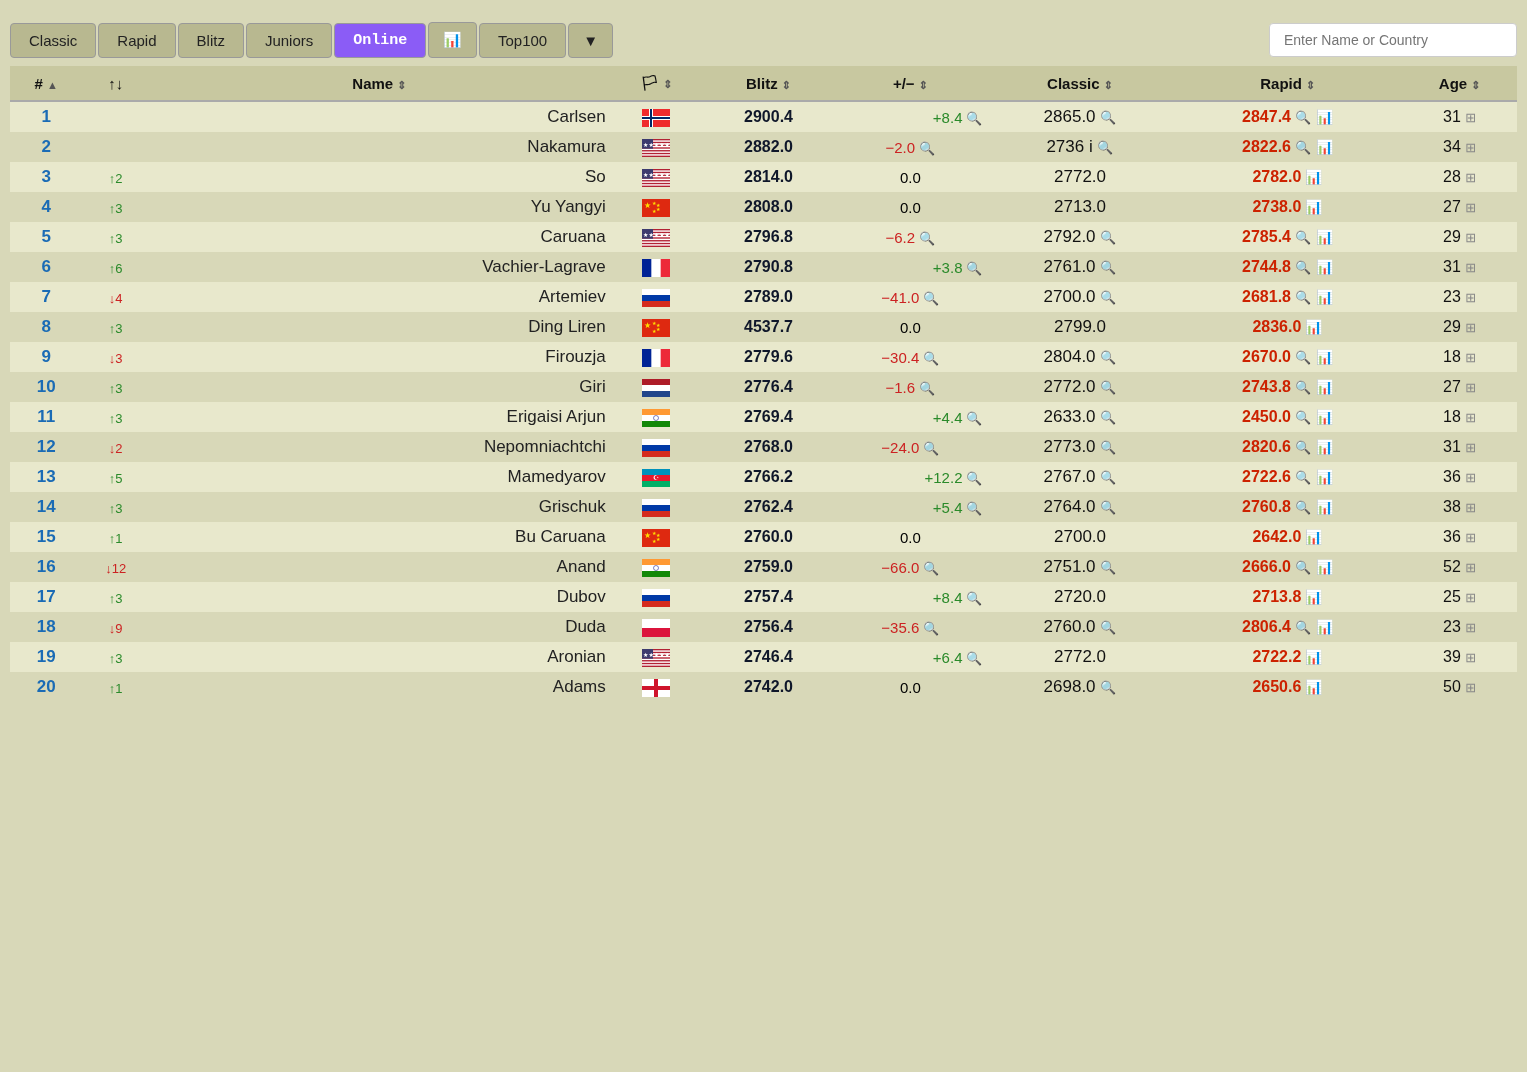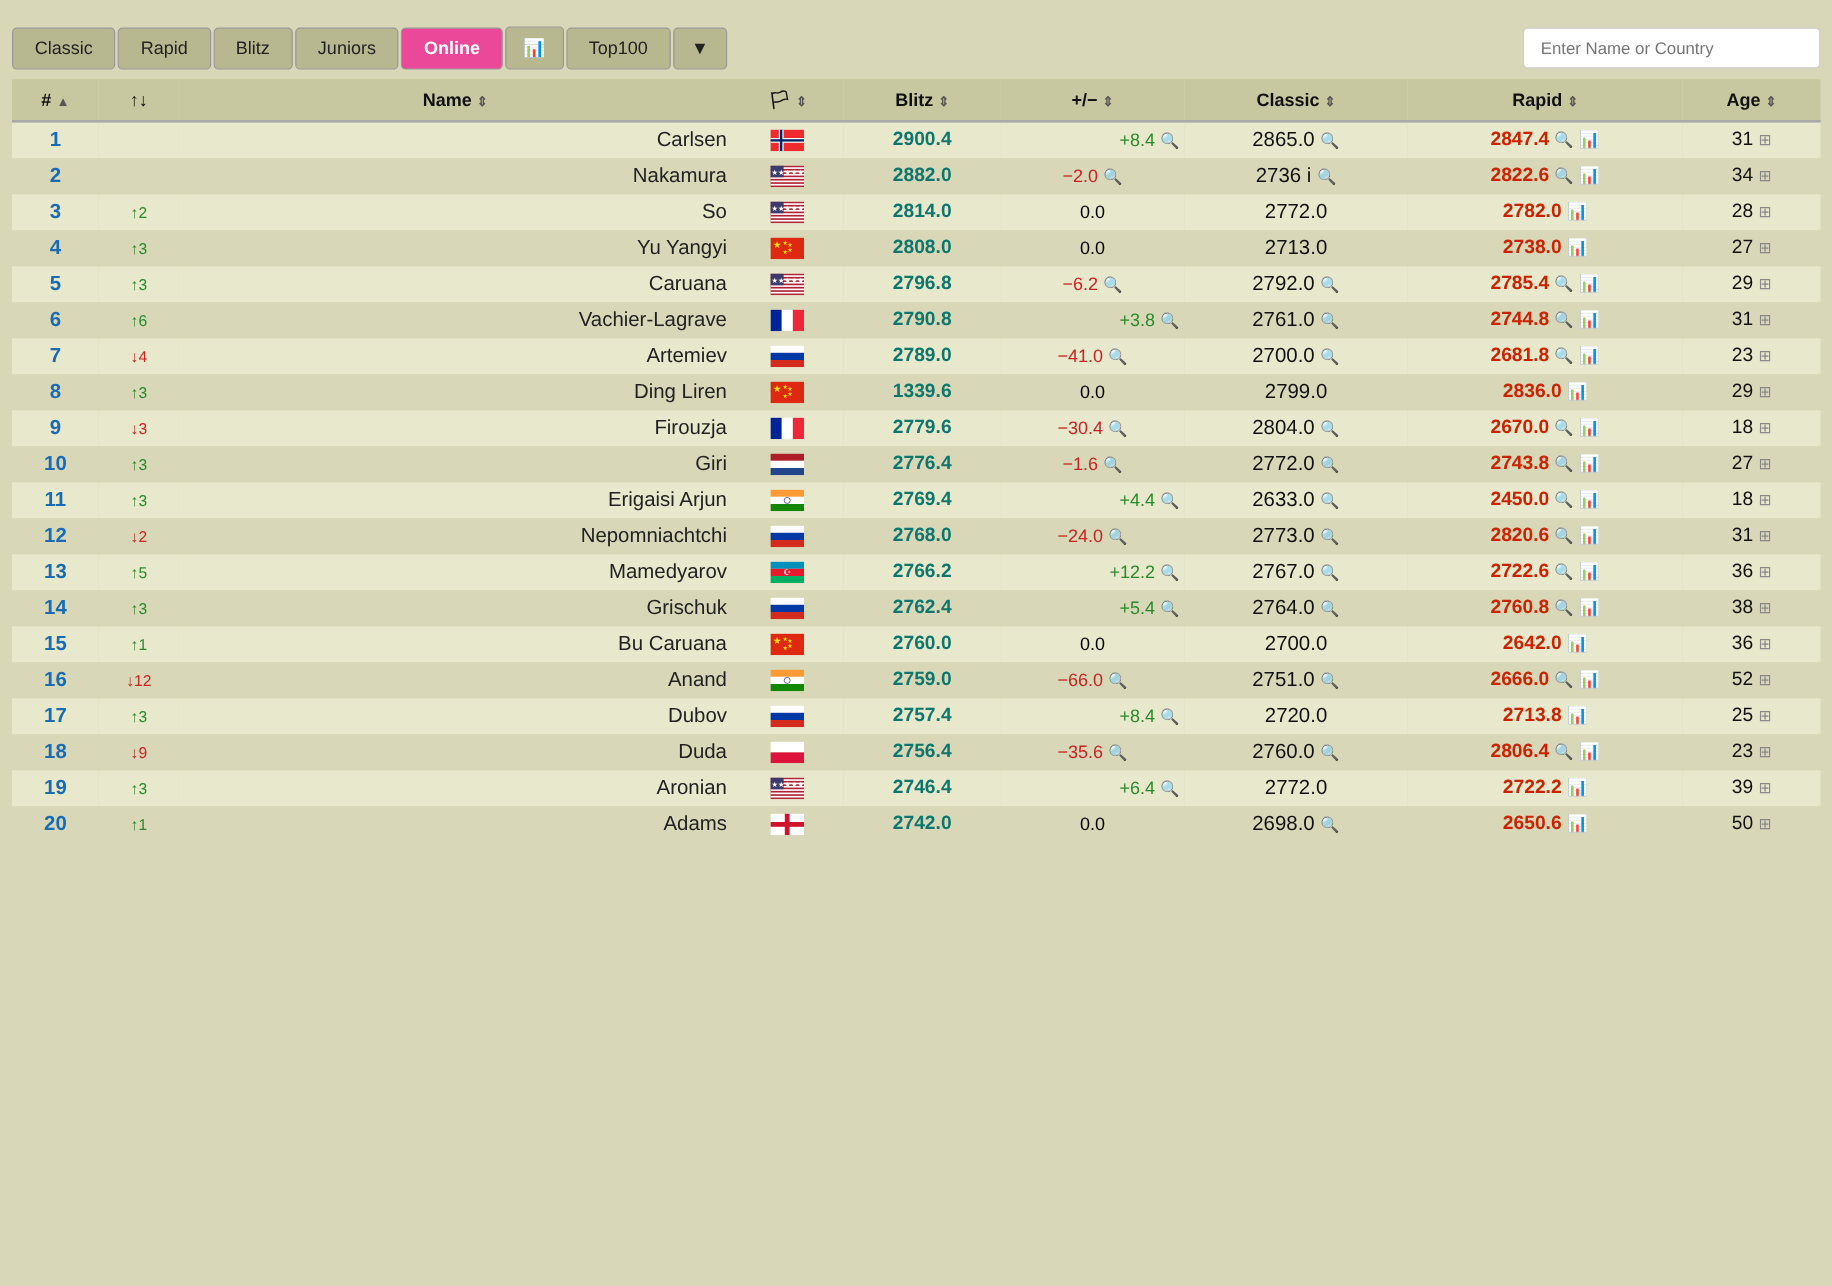--- a/index.html
+++ b/index.html
@@ -25,23 +25,24 @@
     .nav-btn {
       background: #b8b890;
       border: 1px solid #999;
       border-radius: 4px;
       padding: 8px 18px;
       font-size: 15px;
       cursor: pointer;
       color: #222;
     }
     .nav-btn.online {
-      background: #ec4899;
+      background: #8b5cf6;
       color: #fff;
       font-weight: bold;
+      font-family: Liberation Mono, monospace;
     }
     .nav-icon-btn {
       background: #b8b890;
       border: 1px solid #999;
       border-radius: 4px;
       padding: 8px 14px;
       font-size: 15px;
       cursor: pointer;
       color: #222;
     }
@@ -105,21 +106,21 @@
     .name-cell {
       text-align: right;
       font-size: 17px;
       padding-left: 8px;
       min-width: 200px;
     }
     .flag-cell {
       min-width: 36px;
     }
     .blitz-val {
-      color: #0f766e;
+      color: #0f172a;
       font-weight: bold;
       font-size: 16px;
     }
     .plusminus {
       font-size: 15px;
       min-width: 60px;
     }
     .plusminus-neg { color: #cc2222; }
     .plusminus-pos { color: #2a8a2a; text-align: right; }
     .plusminus-zero { color: #000000; }
@@ -319,21 +320,21 @@
     <td><span class="change change-up">↑3</span></td>
     <td class="name-cell">Ding Liren</td>
     <td class="flag-cell"><svg class="flag" viewBox="0 0 28 18" xmlns="http://www.w3.org/2000/svg">
       <rect width="28" height="18" fill="#DE2910"></rect>
       <text x="2" y="9" font-size="8" fill="#FFDE00">★</text>
       <text x="10" y="6" font-size="5" fill="#FFDE00">★</text>
       <text x="14" y="8" font-size="5" fill="#FFDE00">★</text>
       <text x="14" y="12" font-size="5" fill="#FFDE00">★</text>
       <text x="10" y="14" font-size="5" fill="#FFDE00">★</text>
     </svg></td>
-    <td class="blitz-val">1339.6</td>
+    <td class="blitz-val">4537.7</td>
     <td class="plusminus plusminus-zero">0.0 </td>
     <td class="classic-val">2799.0 </td>
     <td class="rapid-val">2836.0  <span class="icon-chart">📊</span></td>
     <td class="age-val">29 <span class="icon-grid">⊞</span></td>
   </tr>
         <tr>
     <td class="rank">9</td>
     <td><span class="change change-down">↓3</span></td>
     <td class="name-cell">Firouzja</td>
     <td class="flag-cell"><svg class="flag" viewBox="0 0 28 18" xmlns="http://www.w3.org/2000/svg">

